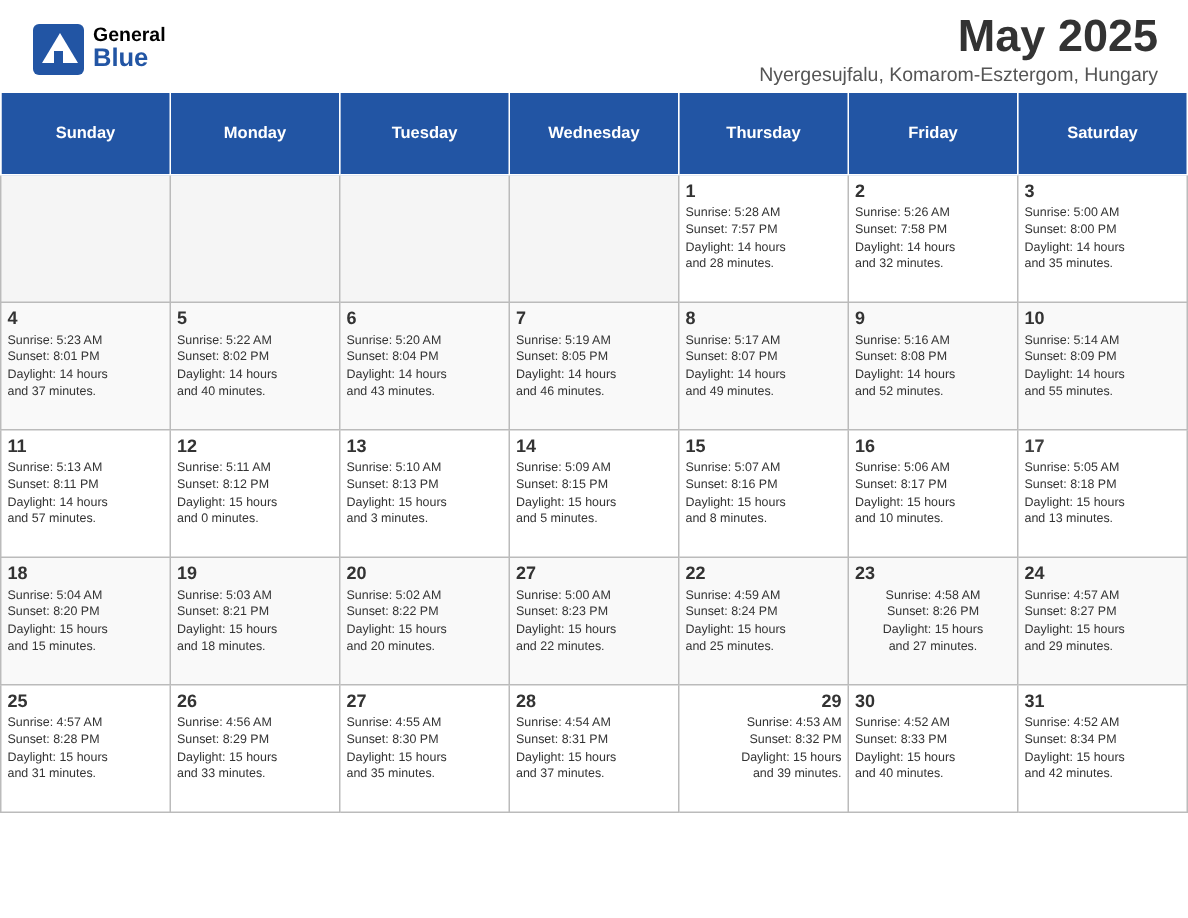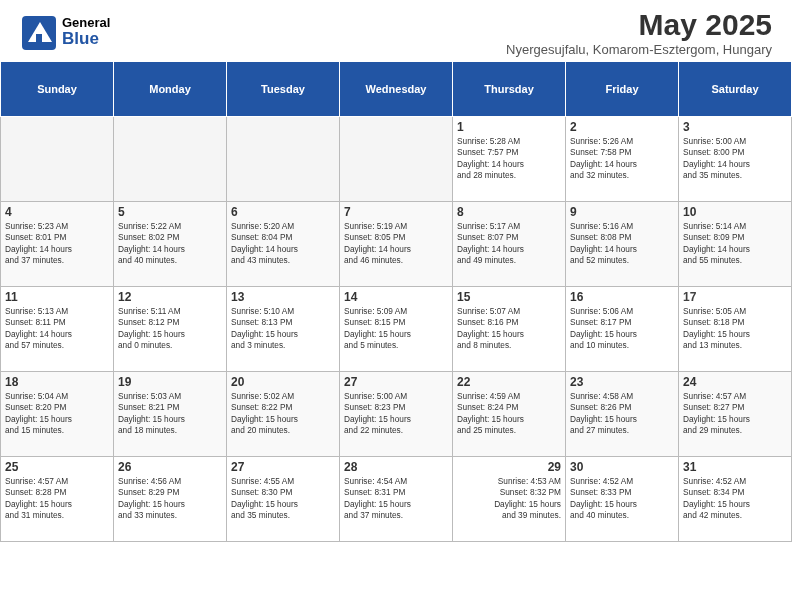--- a/index.html
+++ b/index.html
@@ -202,21 +202,21 @@
         </td>
         <td style="border: 1px solid rgb(187, 187, 187); vertical-align: top; padding: 3px 4px; height: 85px; font-size: 8.5px; color: rgb(51, 51, 51); background: rgb(249, 249, 249);">
           <div style="font-size: 12px; font-weight: bold; color: rgb(51, 51, 51); margin-bottom: 2px;">22</div>
           <div style="font-size: 8.3px; line-height: 1.38; color: rgb(51, 51, 51); white-space: pre-line;">Sunrise: 4:59 AM
 Sunset: 8:24 PM
 Daylight: 15 hours
 and 25 minutes.</div>
         </td>
         <td style="border: 1px solid rgb(187, 187, 187); vertical-align: top; padding: 3px 4px; height: 85px; font-size: 8.5px; color: rgb(51, 51, 51); background: rgb(249, 249, 249);">
           <div style="font-size: 12px; font-weight: bold; color: rgb(51, 51, 51); margin-bottom: 2px;">23</div>
-          <div style="font-size: 8.3px; line-height: 1.38; color: rgb(51, 51, 51); white-space: pre-line;">Sunrise: 4:58 AM
+          <div style="font-size: 8.3px; line-height: 1.38; color: rgb(51, 51, 51); white-space: pre-line; text-align: center;">Sunrise: 4:58 AM
 Sunset: 8:26 PM
 Daylight: 15 hours
 and 27 minutes.</div>
         </td>
         <td style="border: 1px solid rgb(187, 187, 187); vertical-align: top; padding: 3px 4px; height: 85px; font-size: 8.5px; color: rgb(51, 51, 51); background: rgb(249, 249, 249);">
           <div style="font-size: 12px; font-weight: bold; color: rgb(51, 51, 51); margin-bottom: 2px;">24</div>
           <div style="font-size: 8.3px; line-height: 1.38; color: rgb(51, 51, 51); white-space: pre-line;">Sunrise: 4:57 AM
 Sunset: 8:27 PM
 Daylight: 15 hours
 and 29 minutes.</div>

